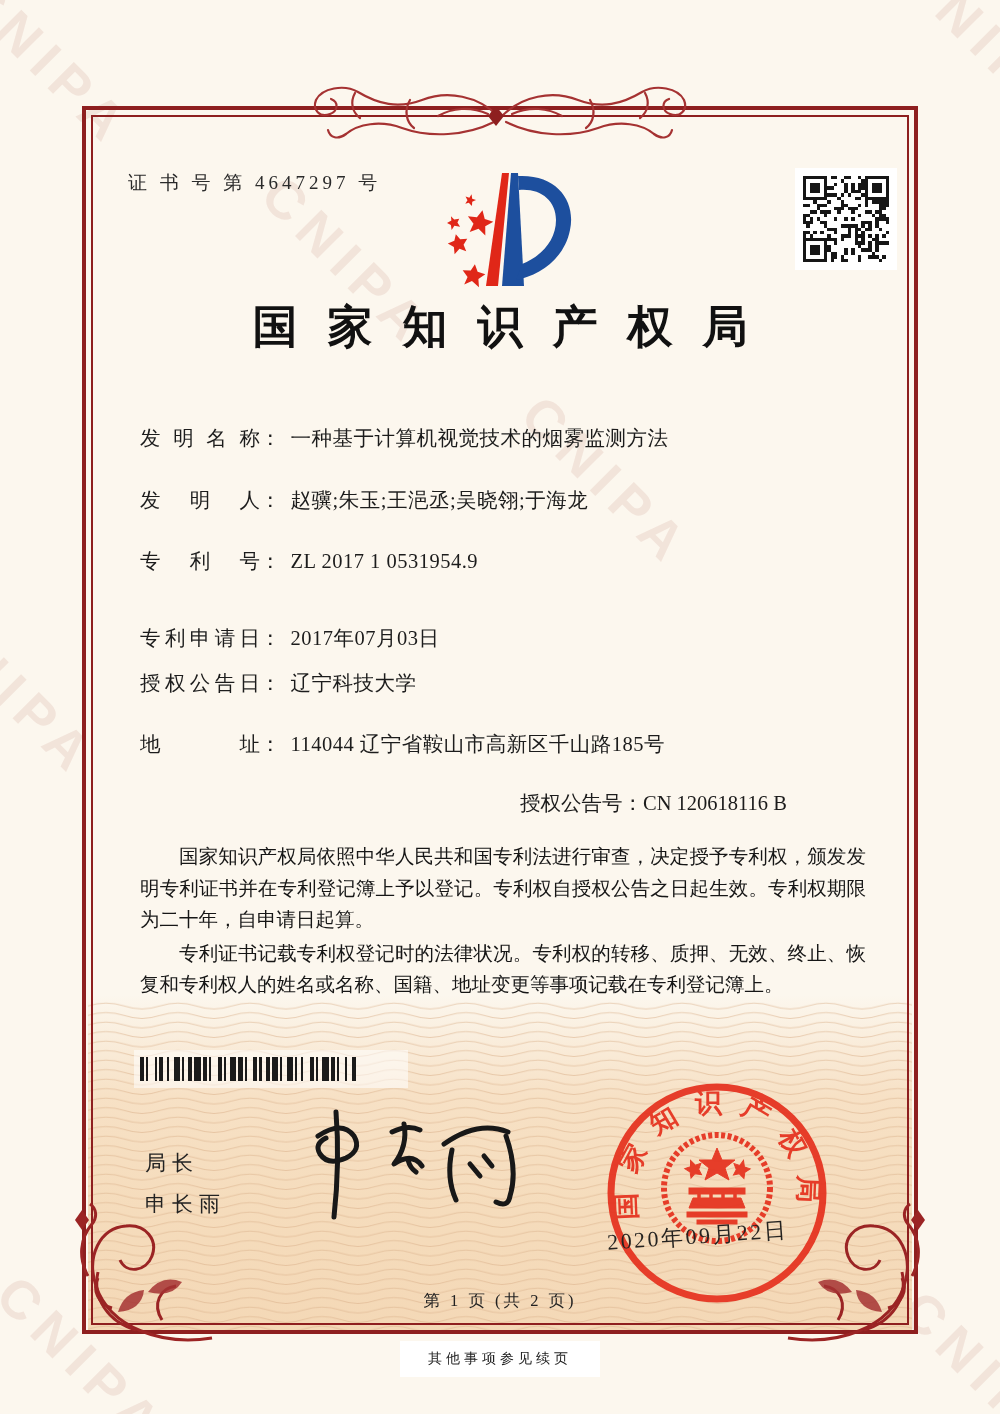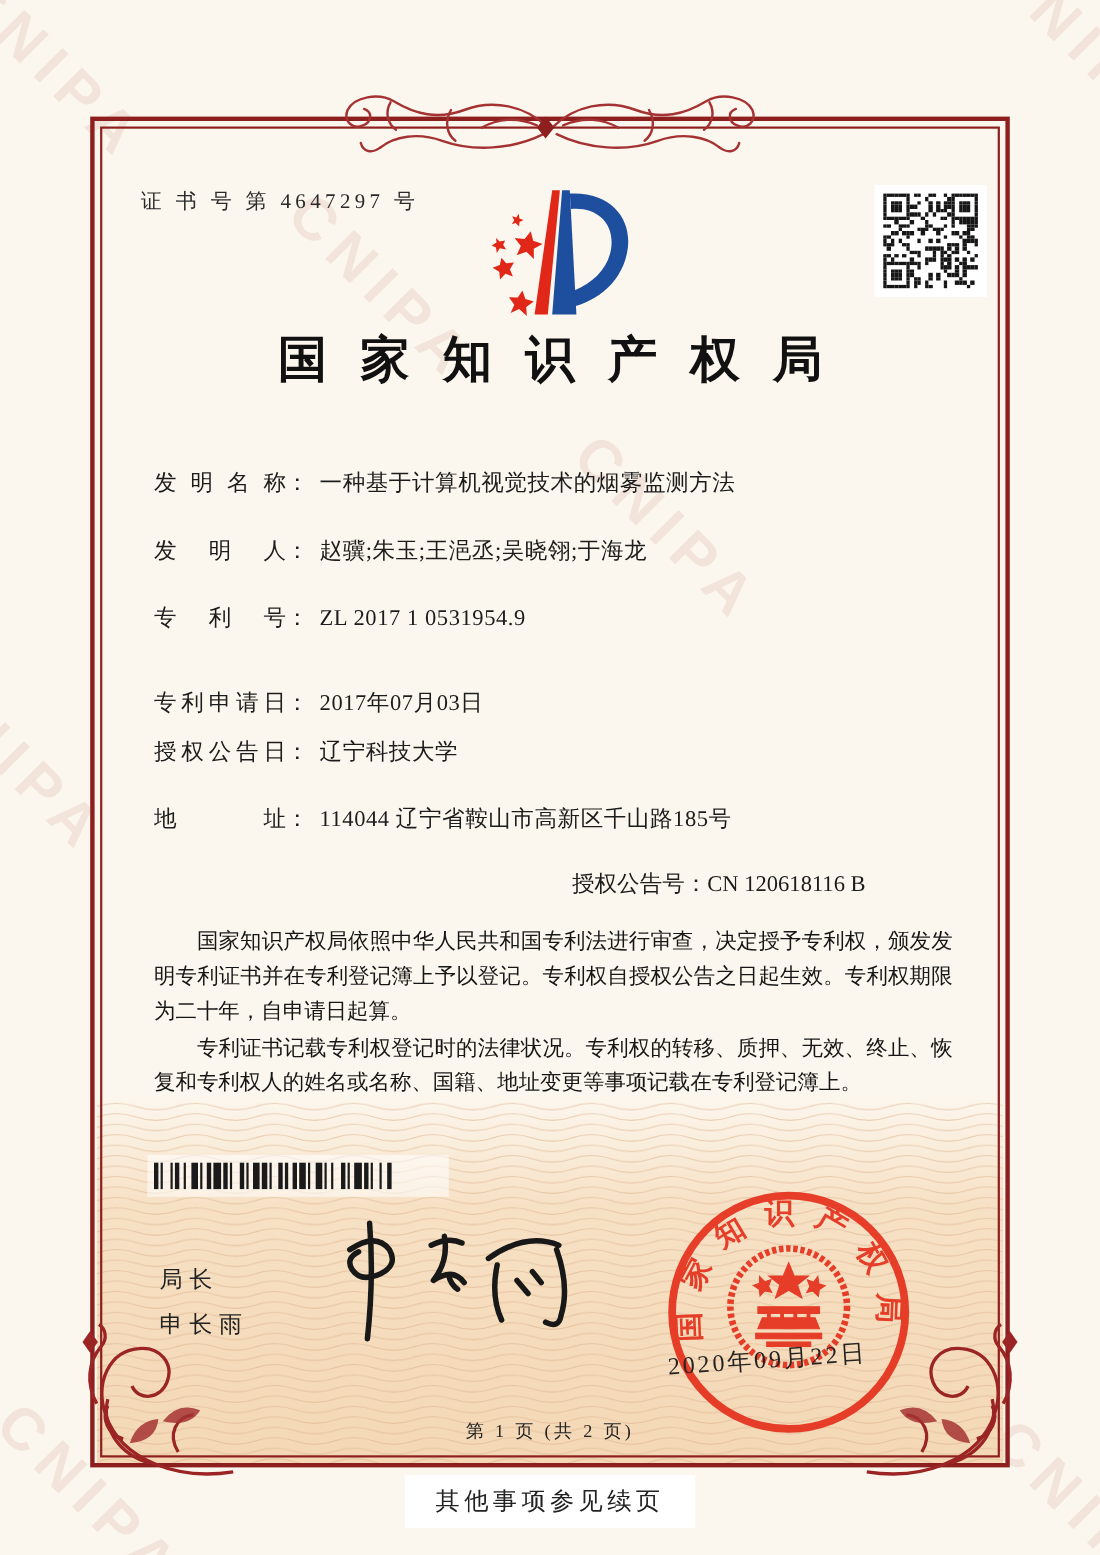--- a/index.html
+++ b/index.html
@@ -55,21 +55,21 @@
   
   .officer{position:absolute;left:145px;top:1143px;font-size:21px;color:#222;line-height:41px;letter-spacing:6px;}
   .sig{position:absolute;left:272px;top:1102px;}
 
   
   .seal{position:absolute;left:601px;top:1076px;}
 
   .page-num{position:absolute;left:0;top:1290px;width:1000px;text-align:center;font-size:16.5px;
             letter-spacing:3px;color:#222;}
   .foot-box{position:absolute;left:50%;top:1341px;transform:translateX(-50%);background:#ffffff;
-            padding:9px 28px;font-size:22px;letter-spacing:4px;color:#222;}
+            padding:9px 28px;font-size:14px;letter-spacing:4px;color:#222;}
 </style>
 </head>
 <body>
 
 <div id="page">
 
   <span class="wm" style="left:-60px;top:30px;">CNIPA</span>
   <span class="wm" style="left:880px;top:10px;">CNIPA</span>
   <span class="wm" style="left:240px;top:230px;">CNIPA</span>
   <span class="wm" style="left:500px;top:450px;">CNIPA</span>

